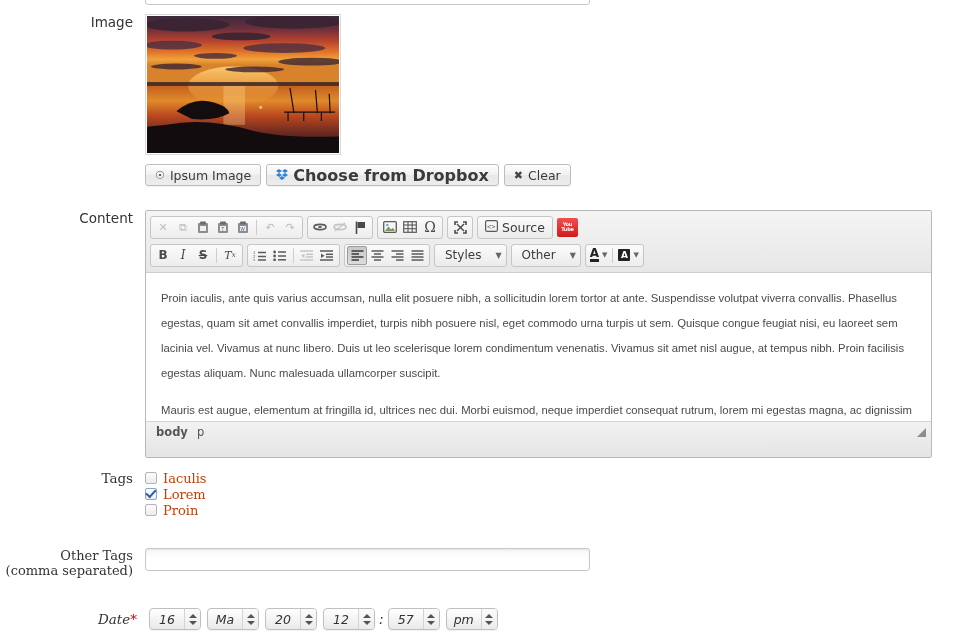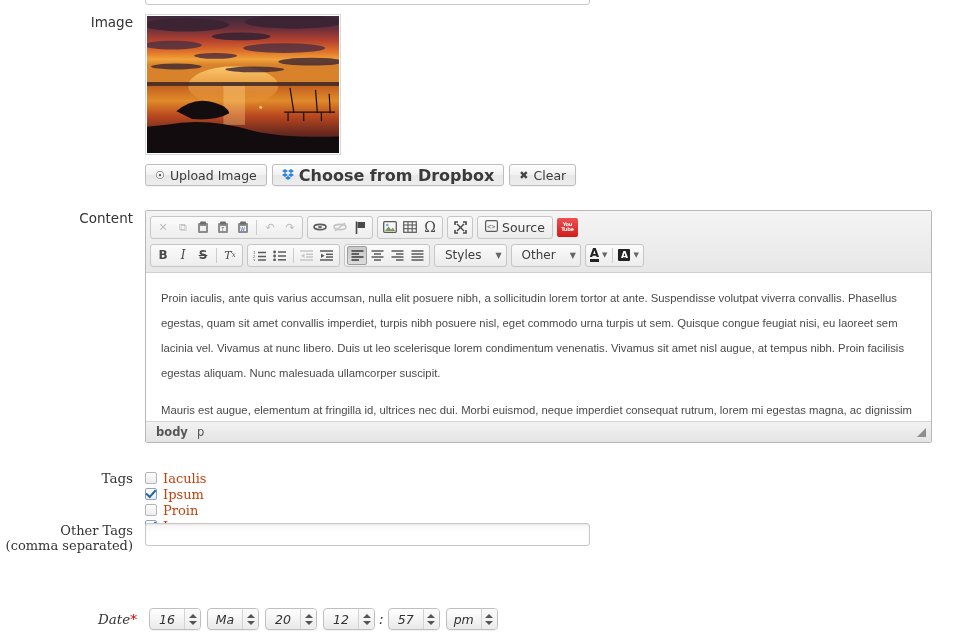--- a/index.html
+++ b/index.html
@@ -215,21 +215,21 @@
     font-size: 11.3px;
     line-height: 25px;
     color: #4a4a4a;
     text-align: left;
   }
   .editor-status {
     height: 20px;
     display: flex;
     align-items: center;
     justify-content: space-between;
-    padding: 0 5px 0 10px;
+    padding: 0 5px 15px 10px;
     background: linear-gradient(to bottom, #f2f2f2 0%, #e4e4e4 100%);
     font-size: 11.5px;
     color: #555;
   }
   .elem-path { display: flex; gap: 9px; font-weight: bold; }
   .elem-path .pp { font-weight: normal; }
   .resize-grip {
     width: 10px; height: 10px; position: relative; cursor: nwse-resize;
   }
   .resize-grip i {
@@ -265,21 +265,21 @@
   .cb.checked::after {
     content: "";
     display: block;
     width: 4px; height: 8px;
     border: solid #2b5fa8;
     border-width: 0 2px 2px 0;
     transform: rotate(42deg) translate(-1px,-1px);
   }
 
   
-  #other-tags-row { position: absolute; left: 0; top: 523px; justify-content: space-between; }
+  #other-tags-row { position: absolute; left: 0; top: 548px; justify-content: space-between; }
   .label-2line { line-height: 15px; }
 
   
   #date-row { position: absolute; left: 4px; top: 608px; font-style: italic; }
   .date-line { display: flex; align-items: center; gap: 6px; }
   .spinner {
     display: flex;
     align-items: stretch;
     height: 22px;
     border: 1px solid #bfbfbf;
@@ -385,21 +385,21 @@
           <line x1="160" y1="99" x2="160" y2="108"></line>
           <line x1="178" y1="99" x2="178" y2="108"></line>
         </g>
         <circle cx="116" cy="94" r="1.6" fill="#f0c06a"></circle>
       </svg>
     </div>
 
     <div class="img-buttons">
       <div class="btn">
         <span class="ic">☉</span>
-        <span>Upload Image</span>
+        <span>Ipsum Image</span>
       </div>
       <div class="btn">
         <span class="ic">
           <svg width="12" height="11" viewBox="0 0 12 11">
             <polygon points="3,0 0,2 3,4 6,2" fill="#2f82d8"></polygon>
             <polygon points="9,0 12,2 9,4 6,2" fill="#2f82d8"></polygon>
             <polygon points="0,6 3,4 6,6 3,8" fill="#2f82d8"></polygon>
             <polygon points="12,6 9,4 6,6 9,8" fill="#2f82d8"></polygon>
             <polygon points="3,9 6,7 9,9 6,11" fill="#2f82d8"></polygon>
           </svg>
@@ -651,29 +651,25 @@
 <div class="form-row" id="tags-row">
   <div class="row-label" style="font-family:'DejaVu Serif',serif;padding-left:48px;">Tags</div>
   <div class="row-field">
     <div class="tag-list">
       <div class="tag-item">
         <span class="cb"></span>
         <span>Iaculis</span>
       </div>
       <div class="tag-item">
         <span class="cb checked"></span>
-        <span>Ipsum</span>
+        <span>Lorem</span>
       </div>
       <div class="tag-item">
         <span class="cb"></span>
         <span>Proin</span>
-      </div>
-      <div class="tag-item">
-        <span class="cb checked"></span>
-        <span>Lorem</span>
       </div>
     </div>
   </div>
 </div>
 
 <div class="form-row" id="other-tags-row">
   <div class="row-label label-2line" style="font-family:'DejaVu Serif',serif;font-size:13px;">
     <div>Other Tags</div>
     <div>(comma separated)</div>
   </div>

